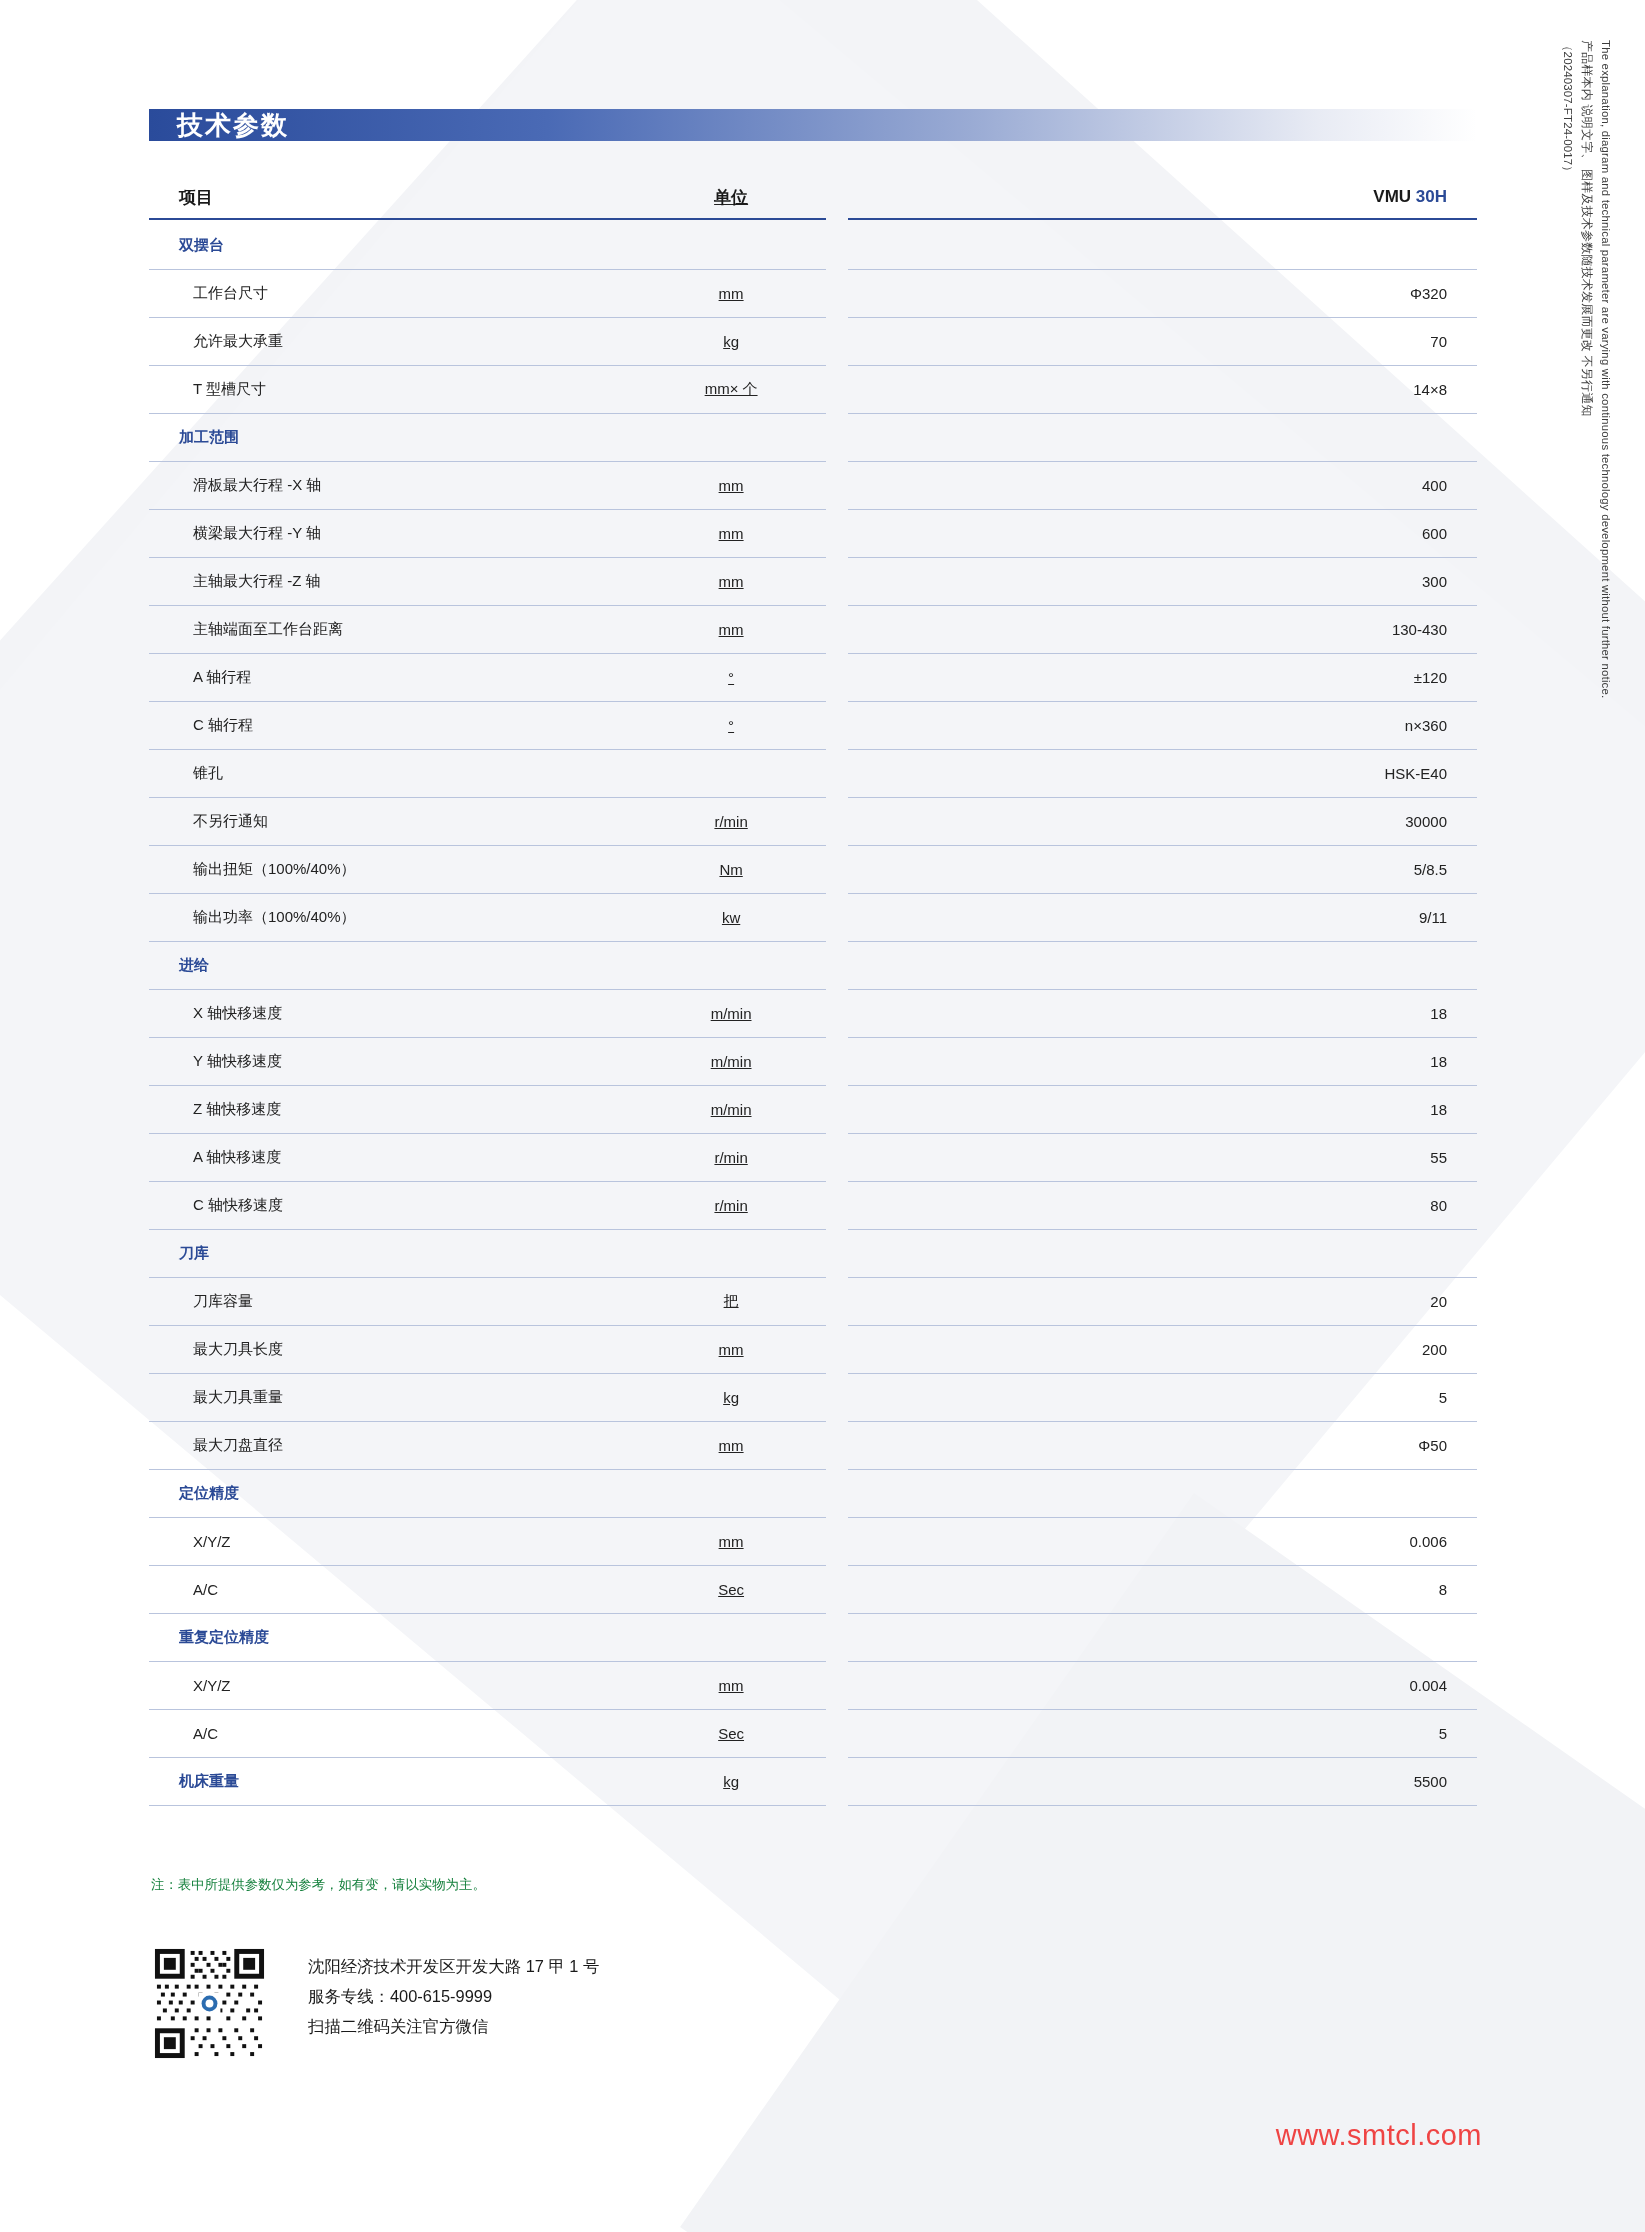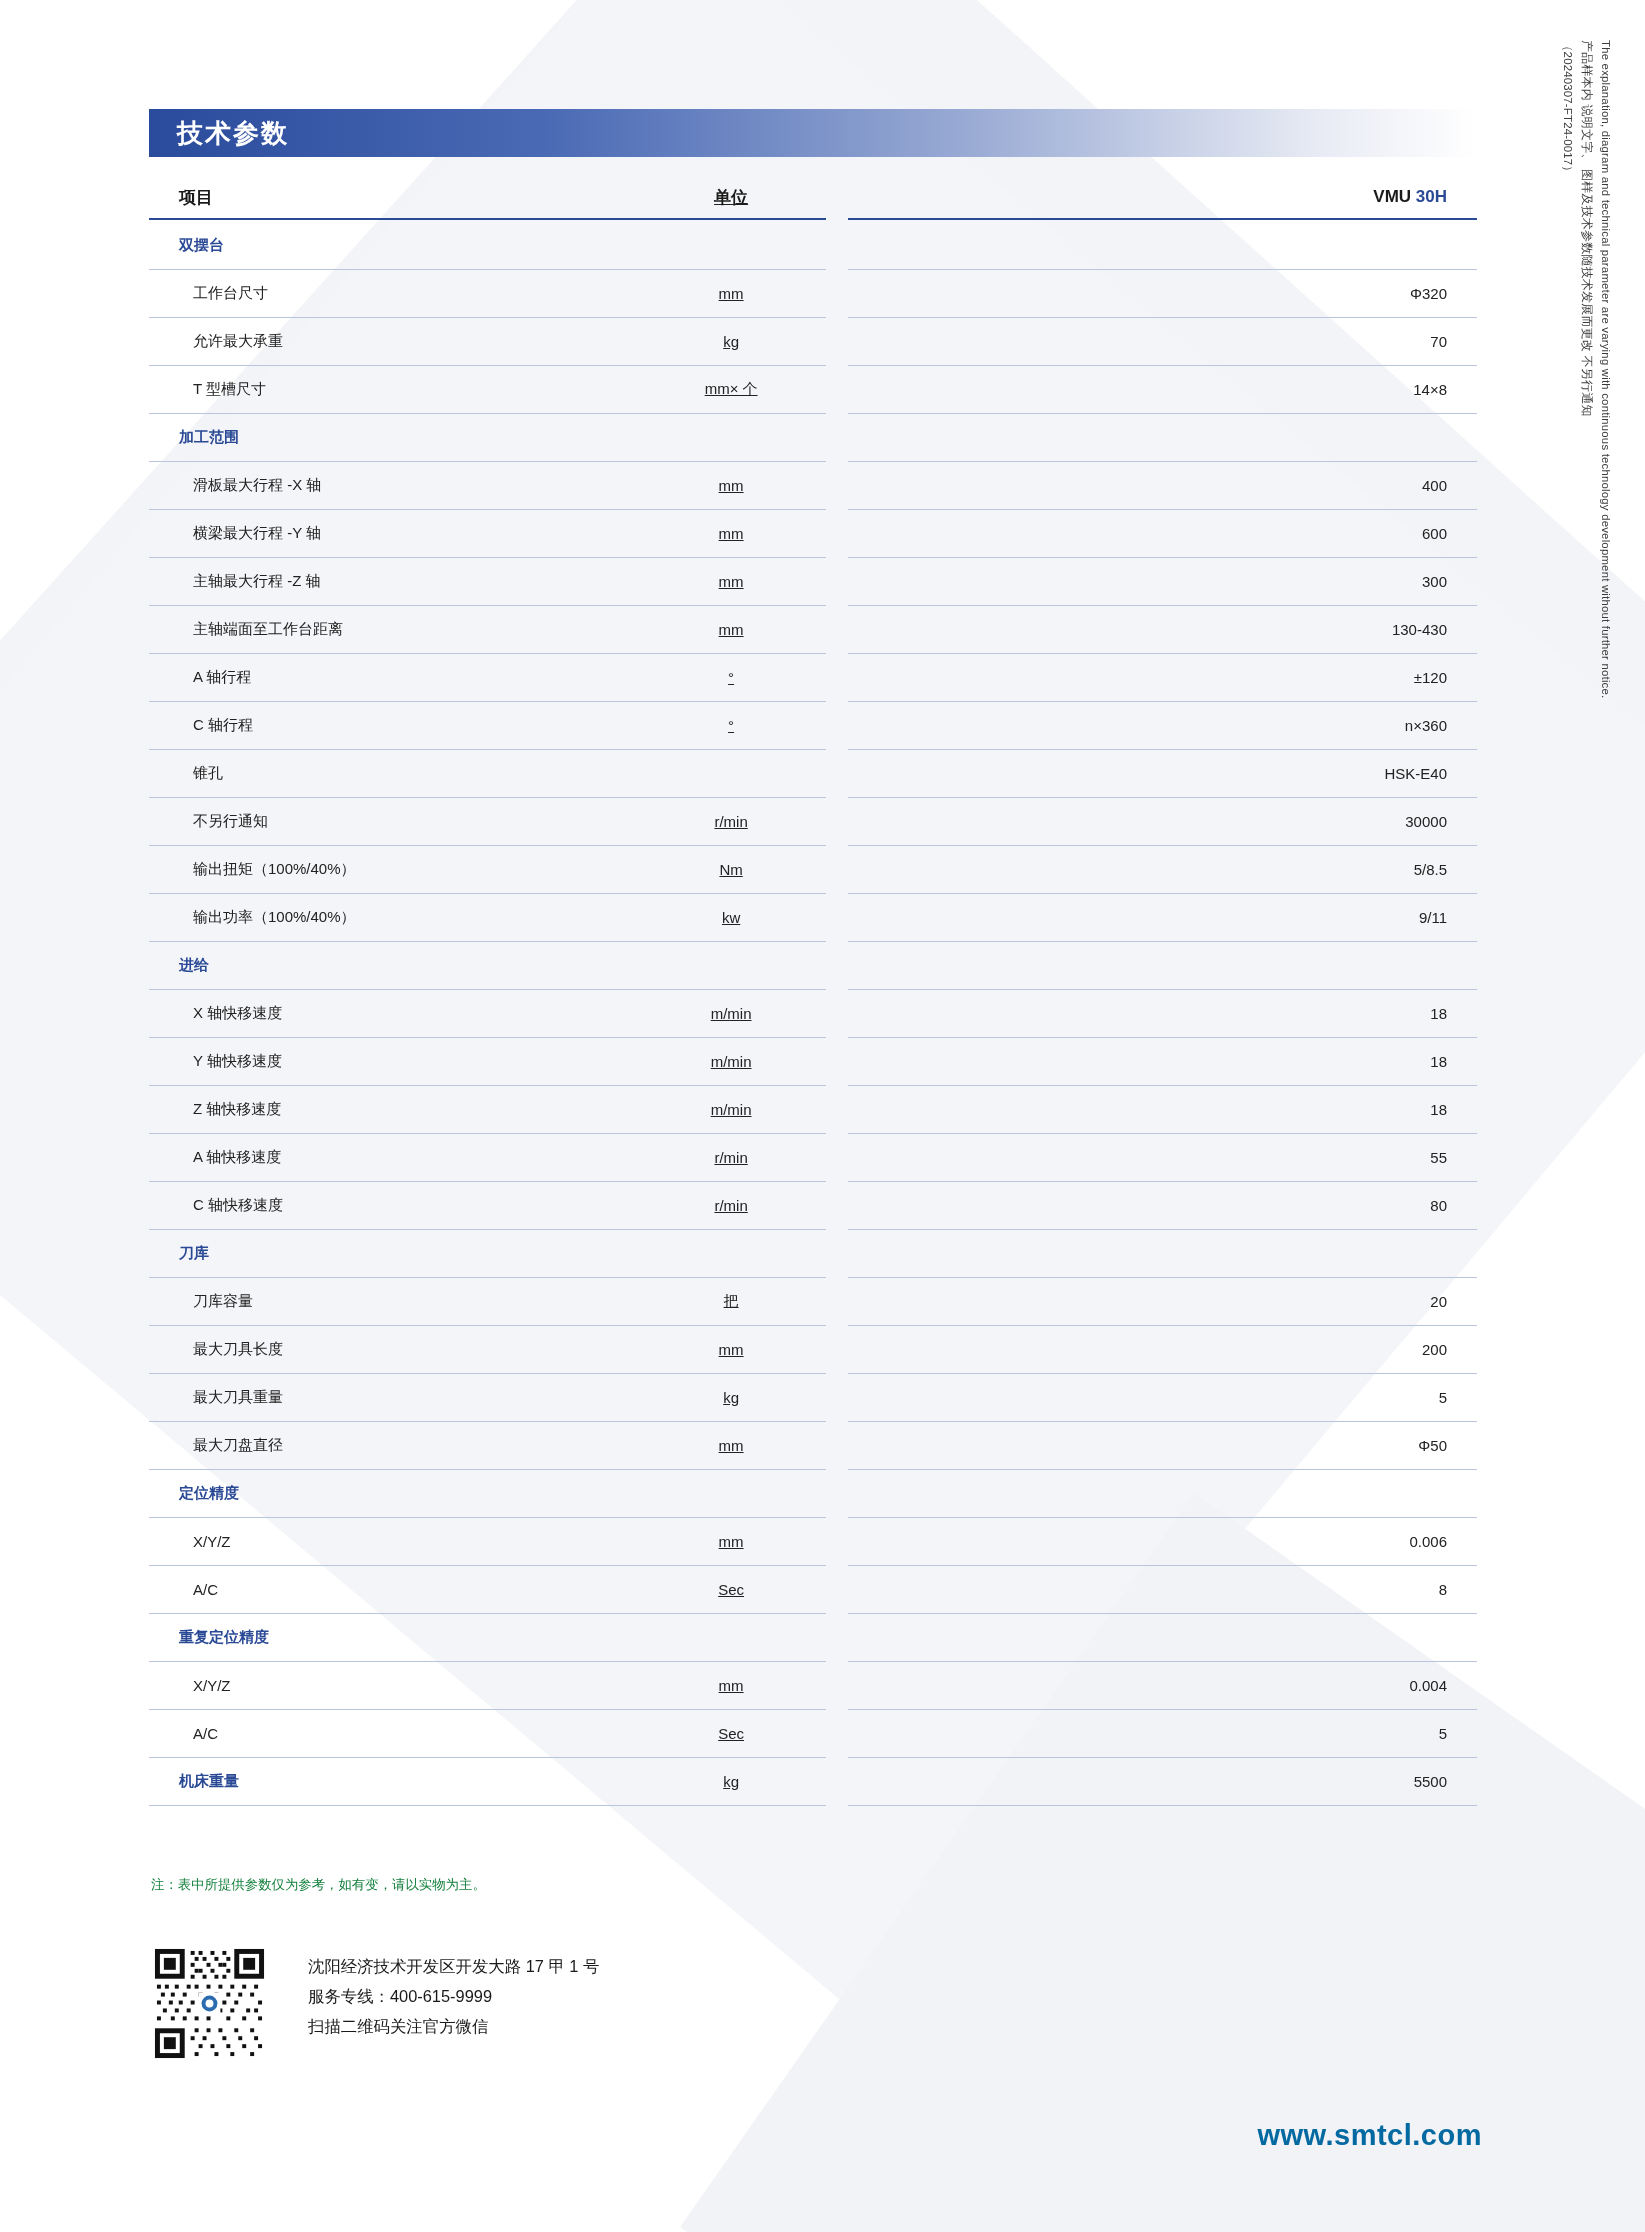--- a/index.html
+++ b/index.html
@@ -84,21 +84,21 @@
     left: 12px;
     font-size: 11.4px;
   }
 
   
   .title-bar {
     position: absolute;
     top: 109px;
     left: 149px;
     width: 1328px;
-    height: 48px;
+    height: 32px;
     background: linear-gradient(to right, #2a4b9b 0%, #4a6ab5 30%, #9aabd4 62%, #e8ebf4 88%, #ffffff 100%);
     display: flex;
     align-items: center;
   }
   .title-bar .title-text {
     color: #ffffff;
     font-size: 26px;
     font-weight: bold;
     letter-spacing: 2px;
     margin-left: 28px;
@@ -191,22 +191,22 @@
     color: #1a1a1a;
     line-height: 30px;
     padding-top: 6px;
   }
 
   .website {
     position: absolute;
     top: 2119px;
     right: 164px;
     font-size: 29px;
-    color: #0369a1;
-    font-weight: bold;
+    color: #ef4444;
+    font-weight: normal;
     letter-spacing: 0.5px;
   }
 </style>
 </head>
 <body>
 
 <div class="bg-shape bg-shape-1"></div>
 <div class="bg-shape bg-shape-2"></div>
 <div class="bg-shape bg-shape-3"></div>
 

